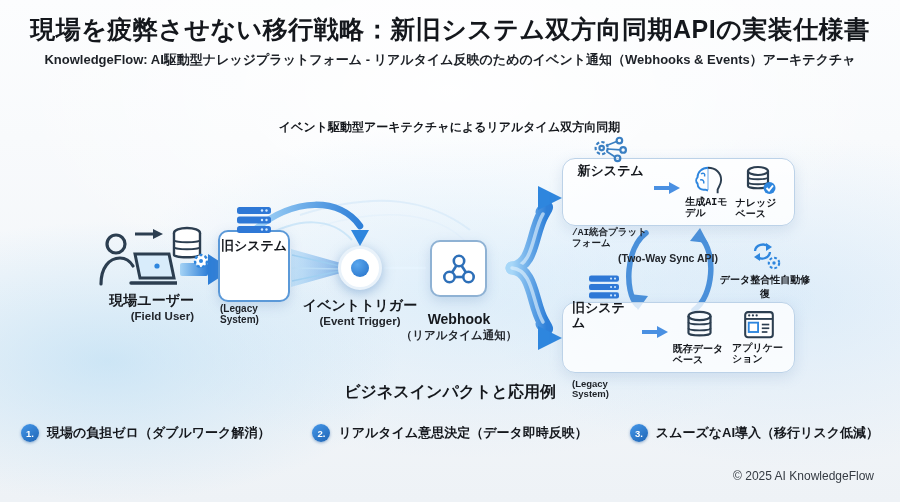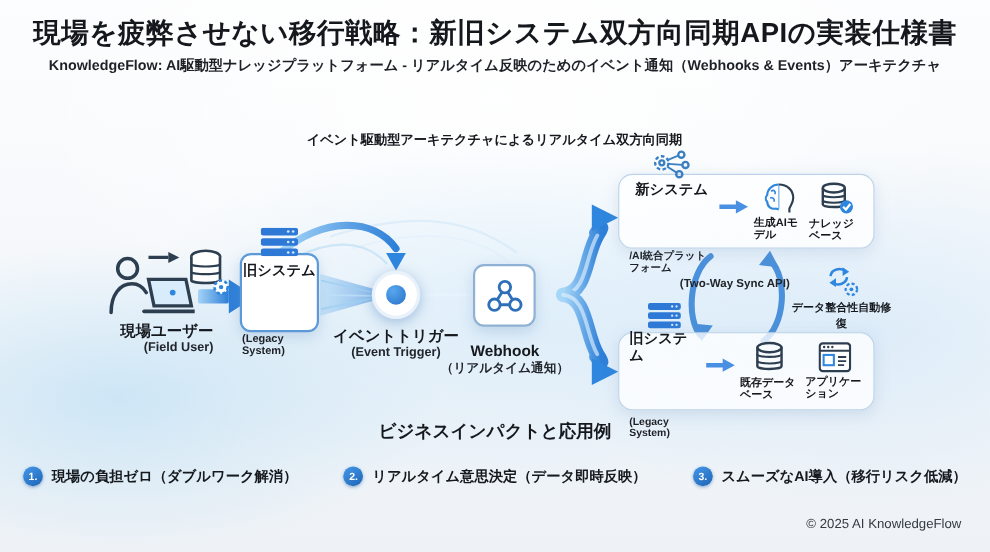--- a/index.html
+++ b/index.html
@@ -181,21 +181,21 @@
         <path d="M 20.5 14.5 L 25 21.5"></path>
         <path d="M 13.5 26 L 22.5 26"></path>
       </svg>
     </span>
   </div>
   <div class="abs ctr" style="left:395px;top:311px;width:128px;">
     <div class="node-label">Webhook</div>
     <div class="node-sub">（リアルタイム通知）</div>
   </div>
 
-  <div class="abs group-box" style="left:562px;top:158px;width:233px;height:68px;padding:5px 9px 4px;gap:5px;">
+  <div class="abs group-box" style="left:562px;top:158px;width:233px;height:68px;padding:5px 9px 4px;gap:5px;font-family:Liberation Mono, monospace;">
     <div class="col" style="width:106px;">
       <span>
         <svg width="44" height="28" viewBox="0 0 44 30" fill="none" stroke="#3a7fc2" stroke-width="2.3">
           <circle cx="12" cy="14" r="6.5" stroke-dasharray="3.5 2.4"></circle>
           <circle cx="12" cy="14" r="2.4"></circle>
           <circle cx="31" cy="6" r="3"></circle>
           <circle cx="35" cy="16" r="3"></circle>
           <circle cx="29" cy="25" r="3"></circle>
           <path d="M 18 11 L 28 7" stroke-width="1.8"></path>
           <path d="M 18.5 15 L 32 16" stroke-width="1.8"></path>

